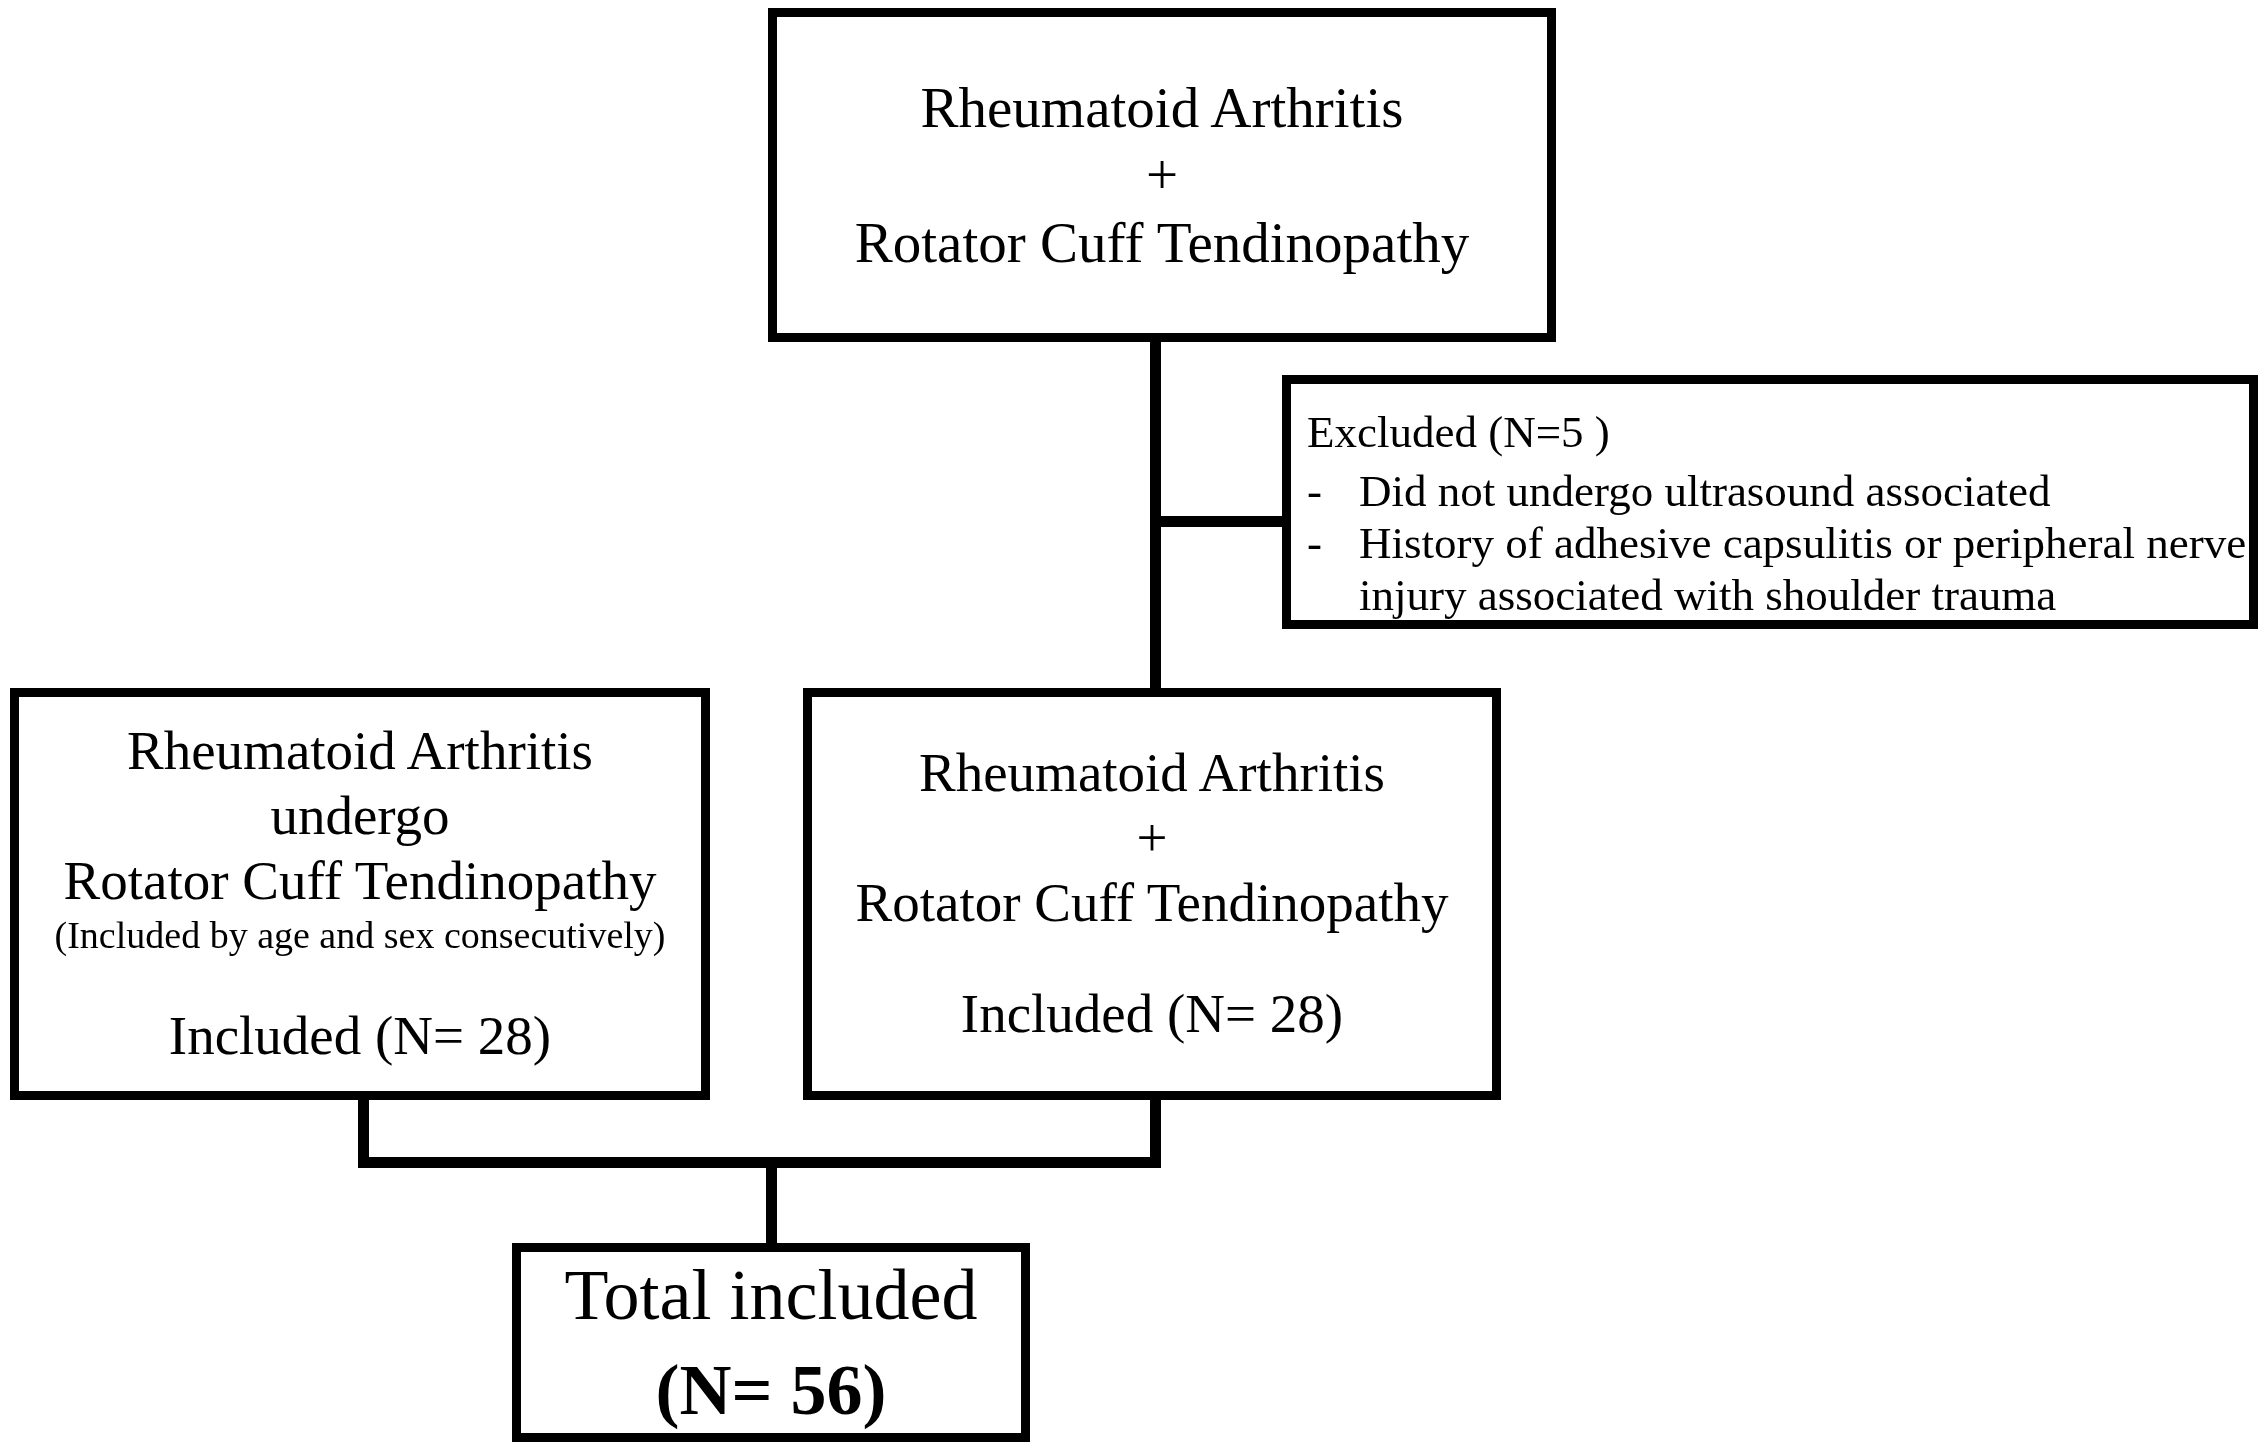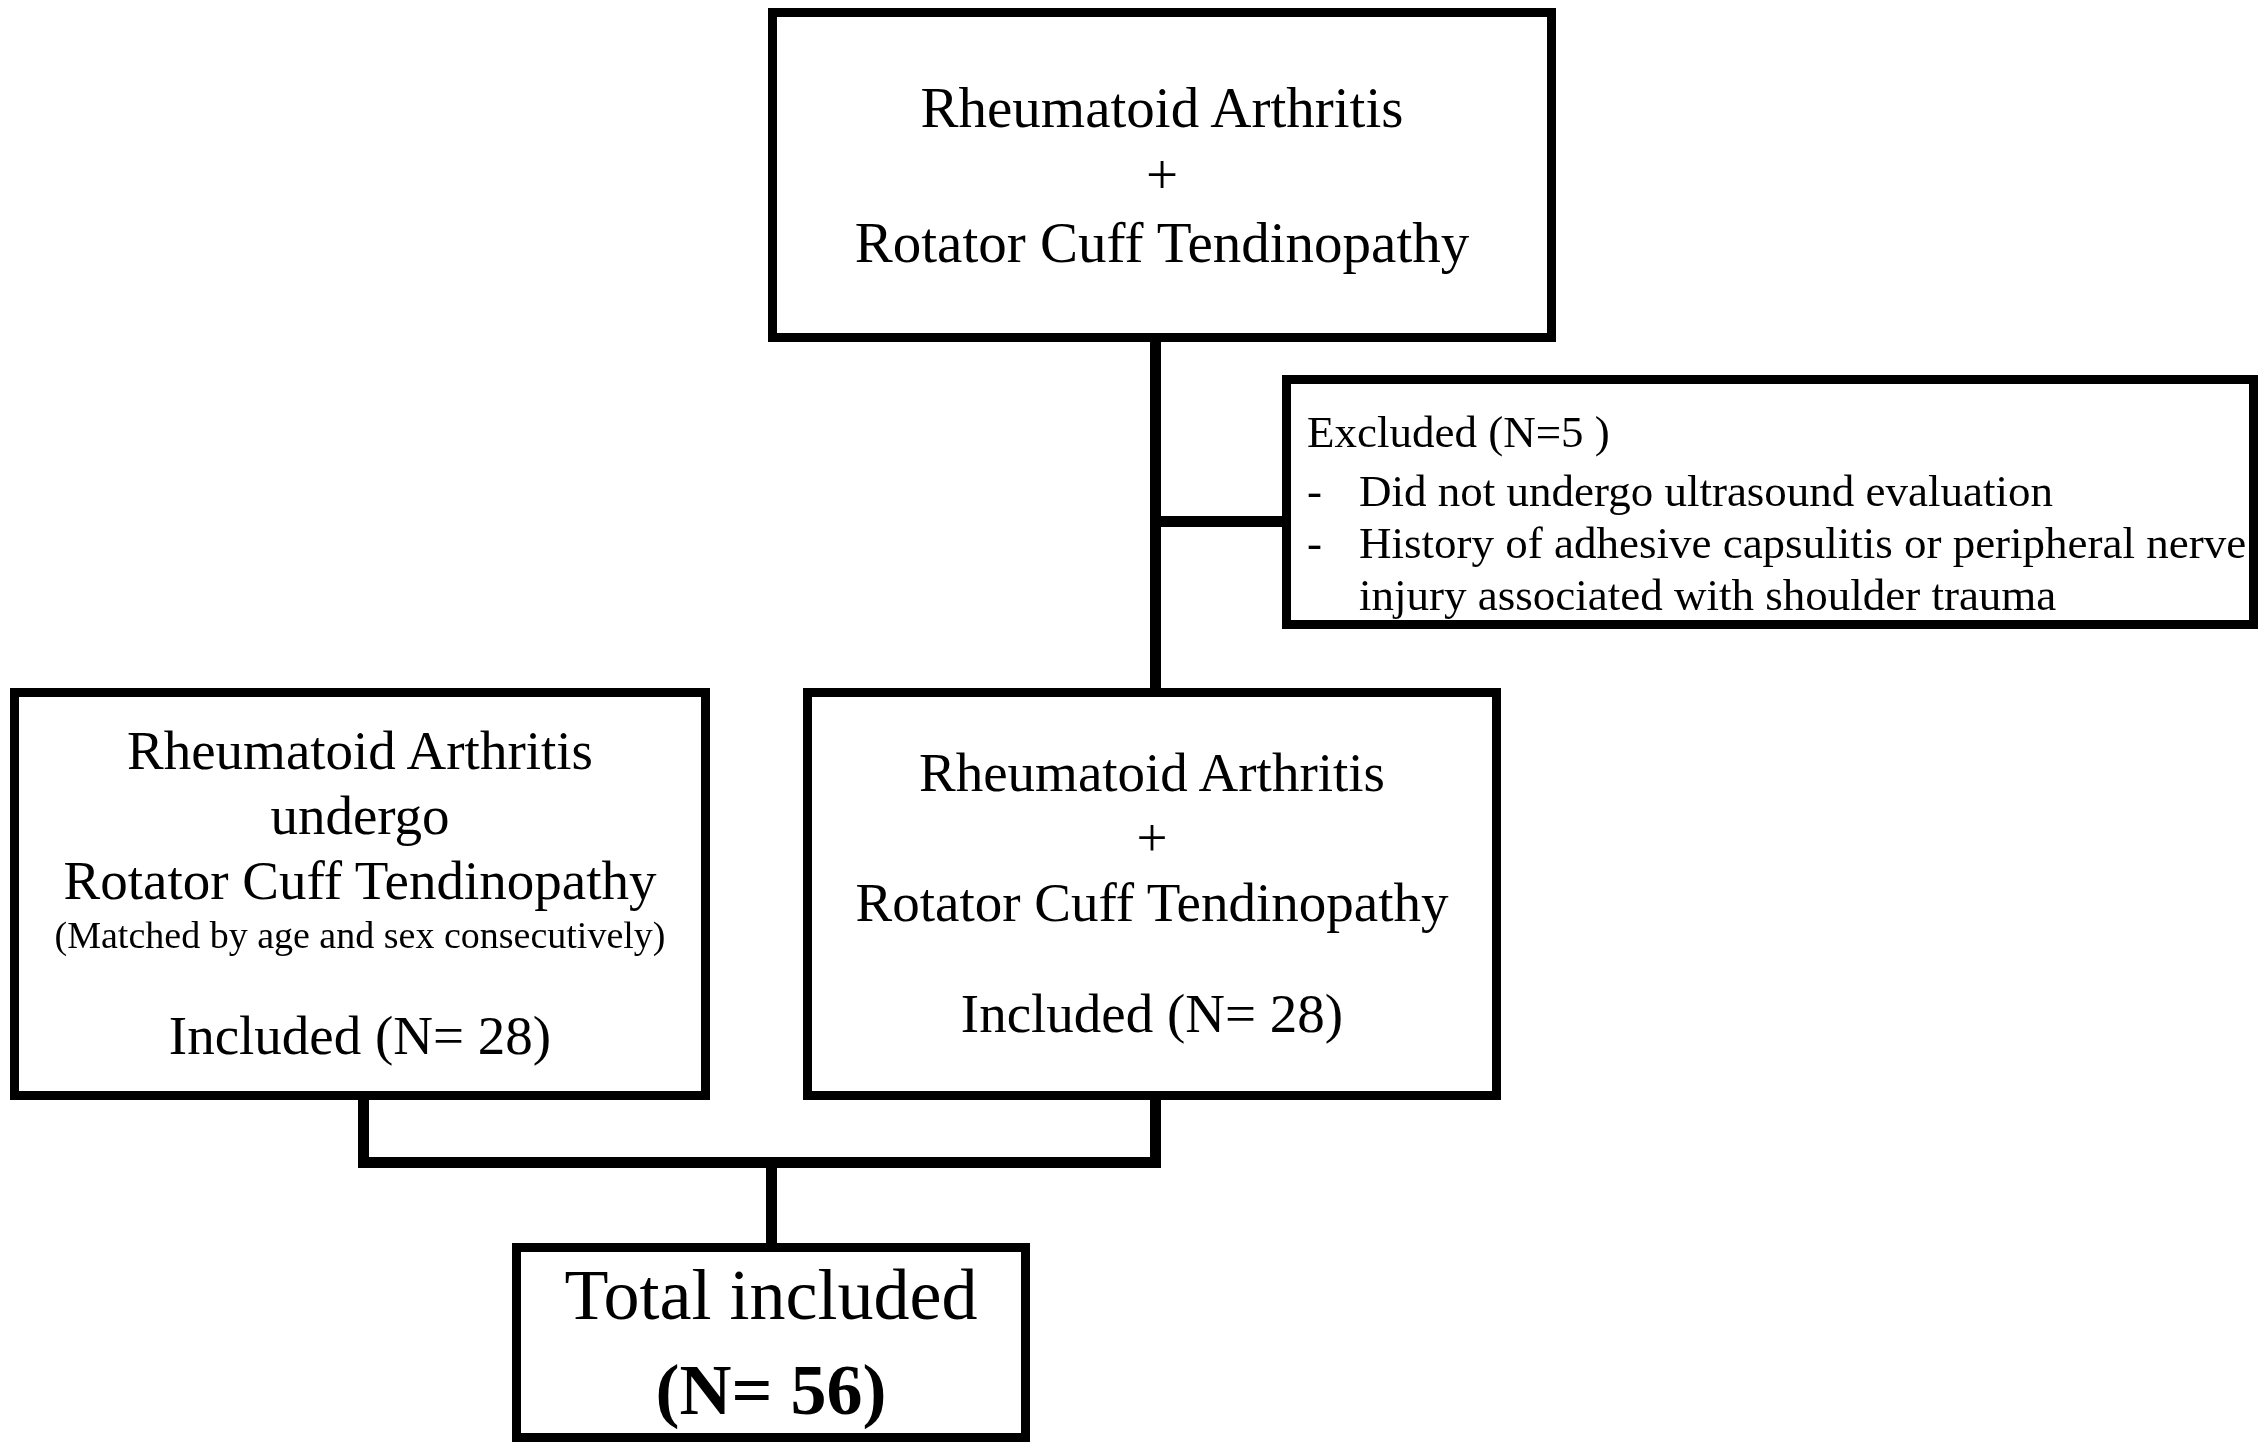--- a/index.html
+++ b/index.html
@@ -97,33 +97,33 @@
   <div class="box" id="box-eligible">
     <span class="row">Rheumatoid Arthritis</span>
     <span class="row">+</span>
     <span class="row">Rotator Cuff Tendinopathy</span>
   </div>
 
   <div class="box left-align" id="box-excluded">
     <span class="excl-title">Excluded (N=5 )</span>
     <div class="excl-item">
       <span class="excl-dash">-</span>
-      <span class="excl-text">Did not undergo ultrasound evaluation</span>
+      <span class="excl-text">Did not undergo ultrasound associated</span>
     </div>
     <div class="excl-item">
       <span class="excl-dash">-</span>
       <span class="excl-text">History of adhesive capsulitis or peripheral nerve injury associated with shoulder trauma</span>
     </div>
   </div>
 
   <div class="box" id="box-control">
     <span class="row">Rheumatoid Arthritis</span>
     <span class="row">undergo</span>
     <span class="row">Rotator Cuff Tendinopathy</span>
-    <span class="row small">(Matched by age and sex consecutively)</span>
+    <span class="row small">(Included by age and sex consecutively)</span>
     <span class="spacer-md"></span>
     <span class="row">Included (N= 28)</span>
   </div>
 
   <div class="box" id="box-case">
     <span class="row">Rheumatoid Arthritis</span>
     <span class="row">+</span>
     <span class="row">Rotator Cuff Tendinopathy</span>
     <span class="spacer-md"></span>
     <span class="row">Included (N= 28)</span>

